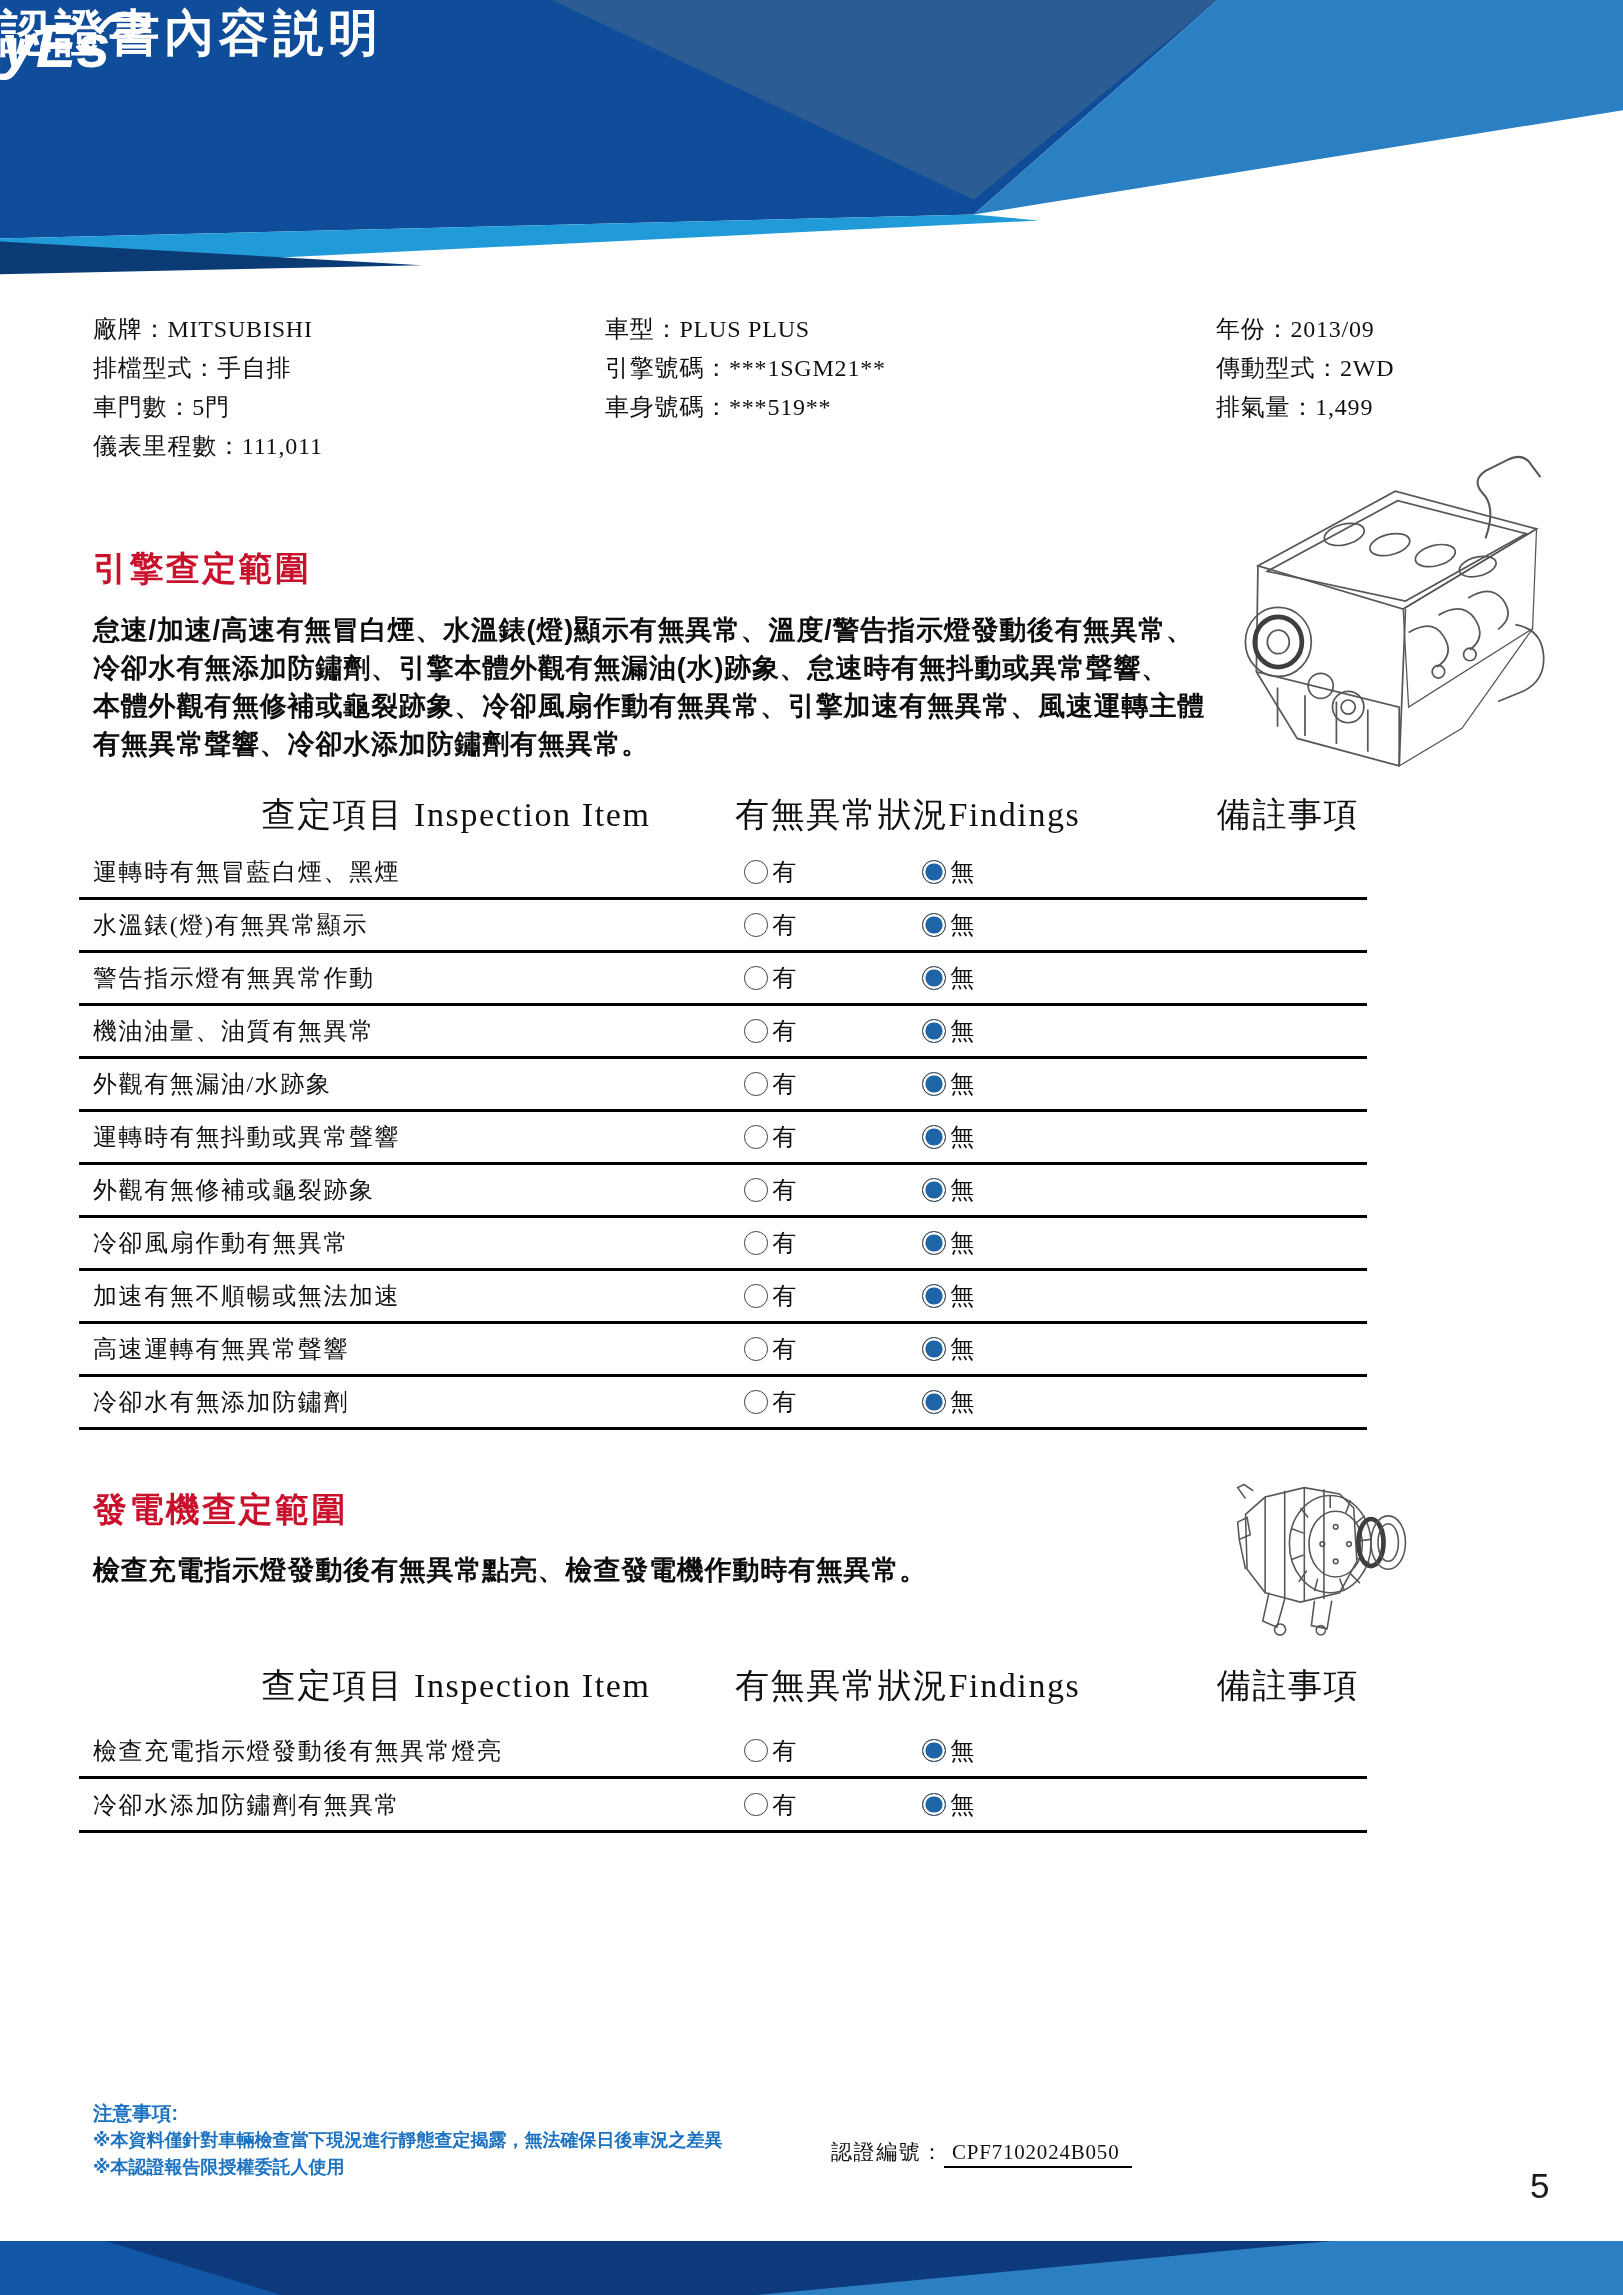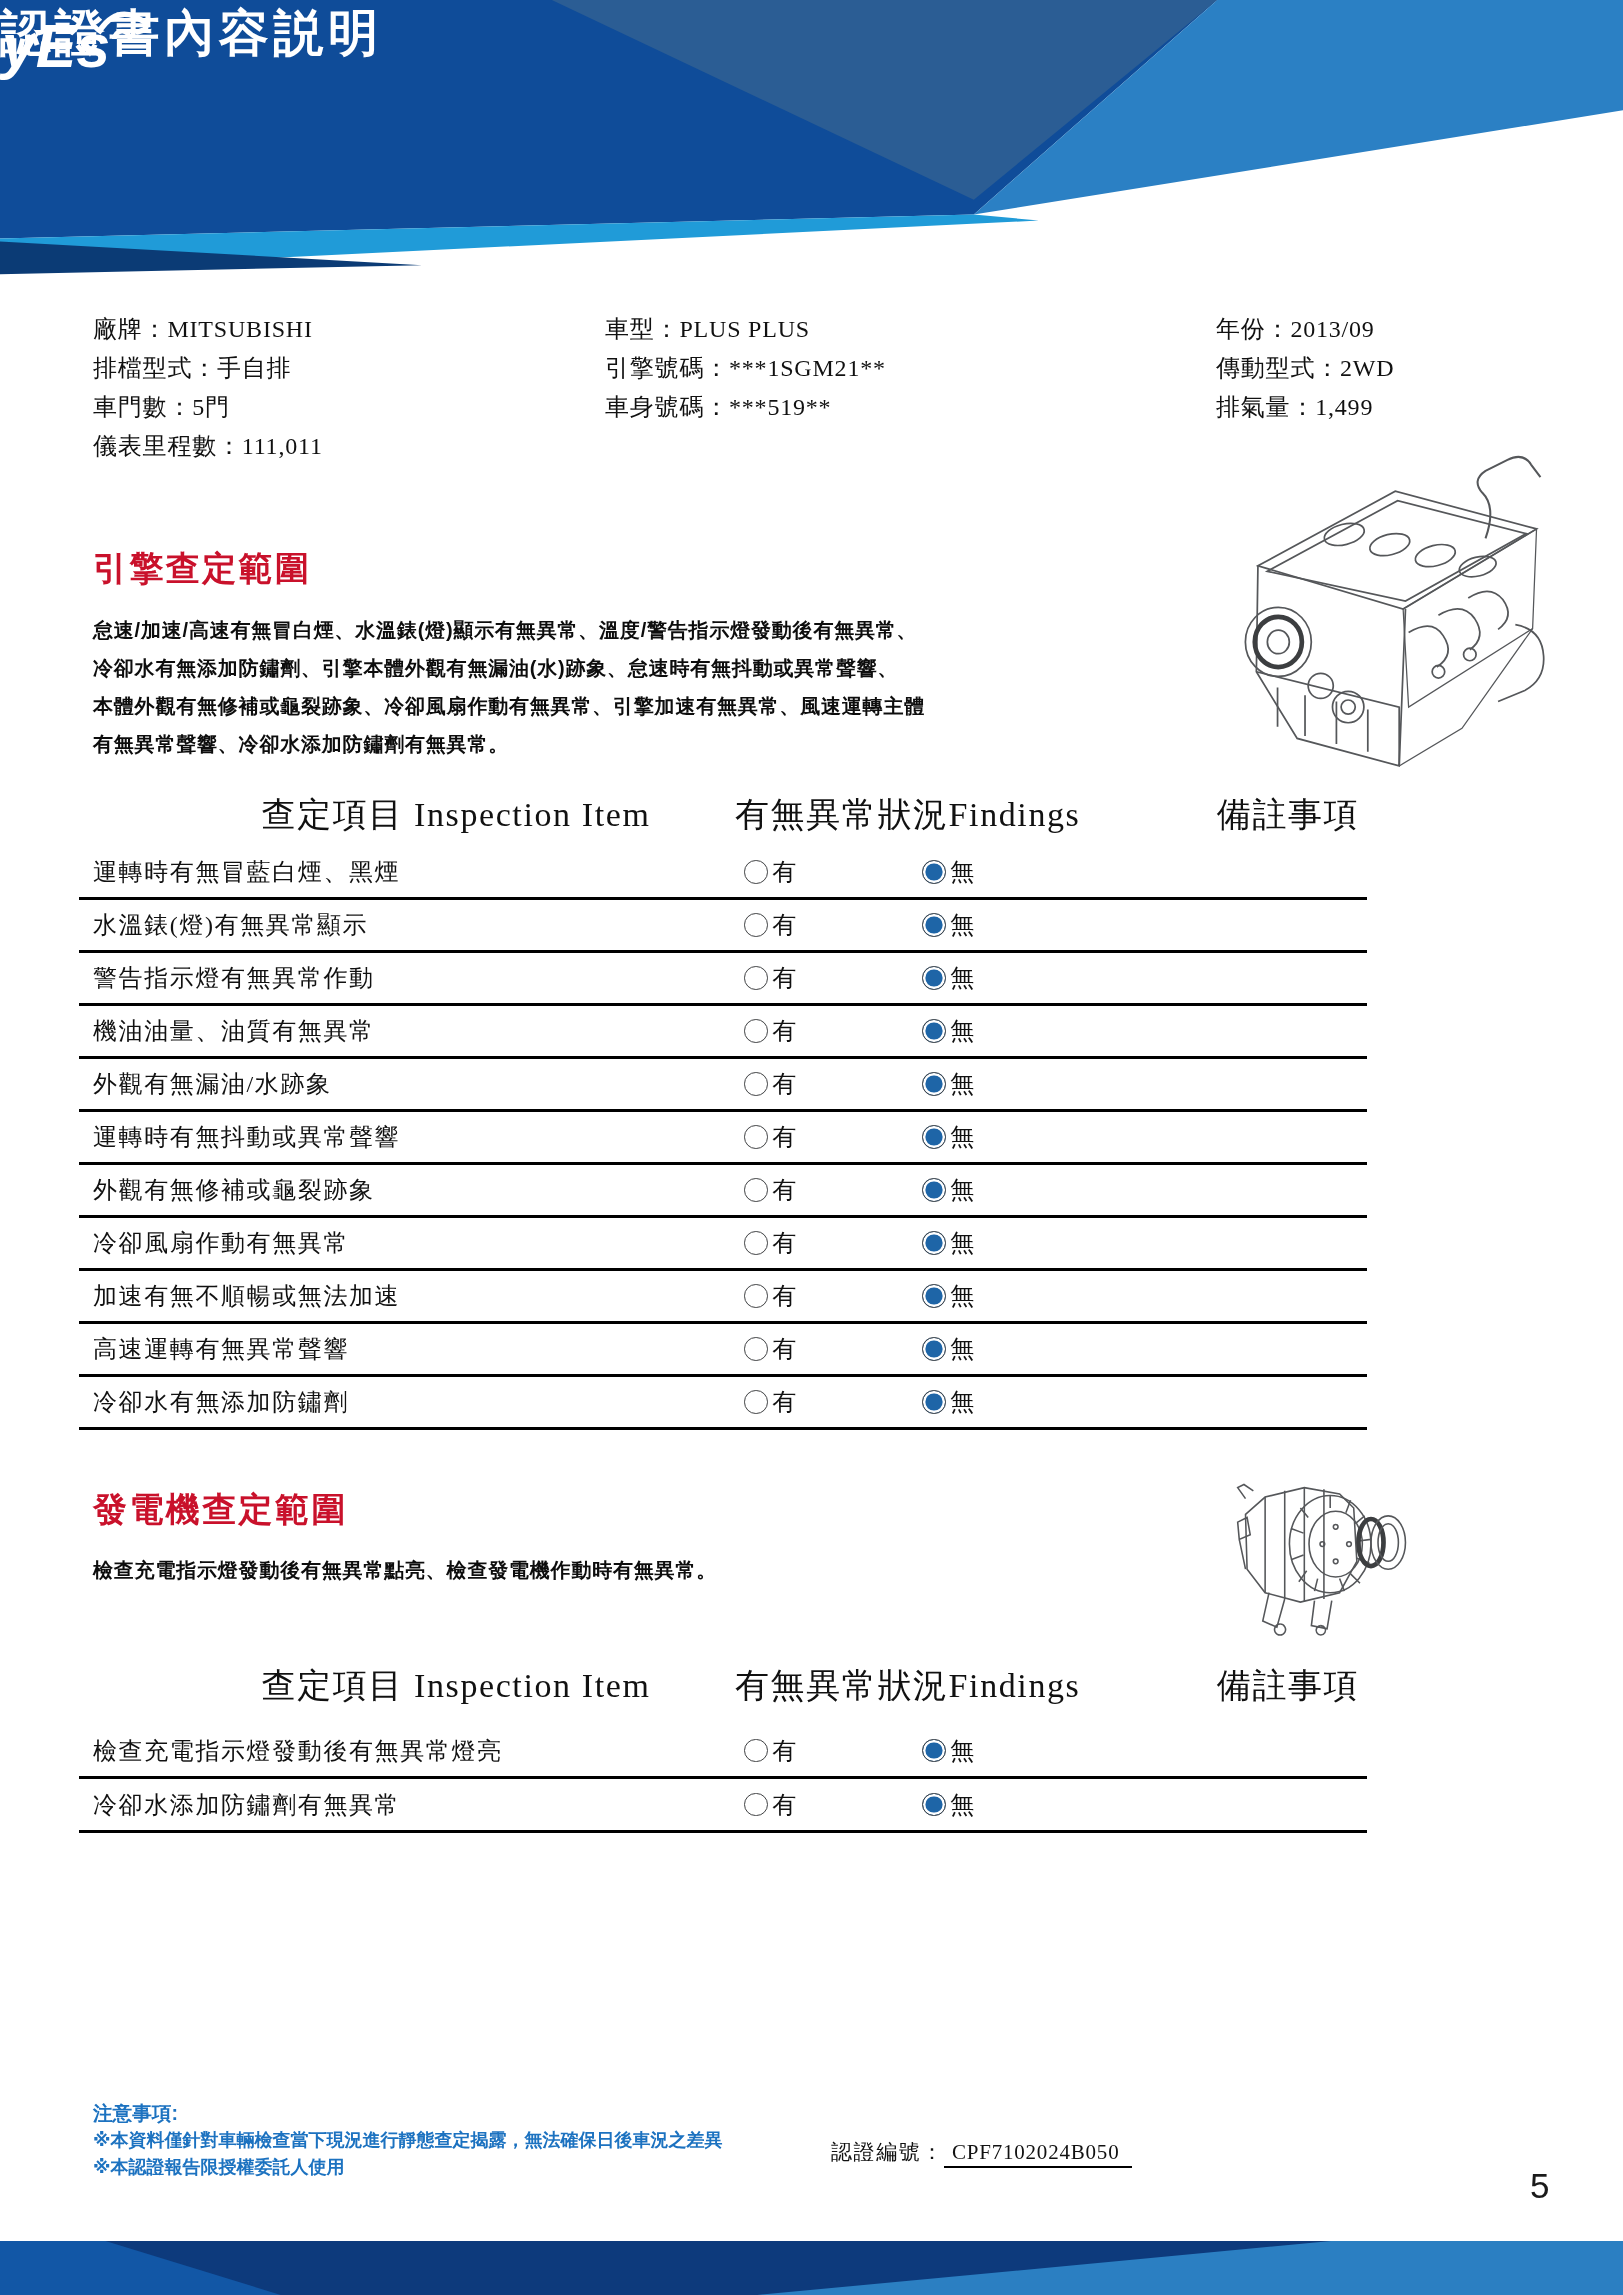--- a/index.html
+++ b/index.html
@@ -15,21 +15,21 @@
   .hdr-corner{background:#0B3B75;clip-path:polygon(0 81%,26% 89%,0 92%);}
   .logo{position:absolute;left:53px;top:28px;width:149px;height:82px;}
   .hdr-title{position:absolute;left:201px;top:33px;color:#ffffff;font-size:50px;font-weight:900;
              letter-spacing:4.7px;white-space:nowrap;}
   
   .info{position:absolute;font-family:"Liberation Serif","DejaVu Serif",serif;font-size:24px;color:#111;
         white-space:nowrap;letter-spacing:0.8px;}
   
   .sec-title{position:absolute;left:93px;font-size:34px;font-weight:900;color:#C9112B;
              letter-spacing:2.4px;white-space:nowrap;}
-  .para{position:absolute;left:93px;width:1147px;font-size:20px;font-weight:800;color:#0d0d0d;
+  .para{position:absolute;left:93px;width:1147px;font-size:27px;font-weight:800;color:#0d0d0d;
         line-height:38px;letter-spacing:0.8px;}
   
   .thead{position:absolute;height:33px;font-family:"Liberation Serif","DejaVu Serif",serif;
          font-size:34px;color:#111;}
   .thead span{position:absolute;white-space:nowrap;letter-spacing:1.6px;}
   .th-item{left:110px;width:534px;text-align:center;}
   .th-find{left:656px;width:314px;text-align:center;}
   .th-note{left:1052px;width:314px;text-align:center;}
   .rows{position:absolute;left:79px;width:1288px;}
   .trow{position:relative;width:100%;box-sizing:border-box;border-bottom:3.9px solid #000;}

